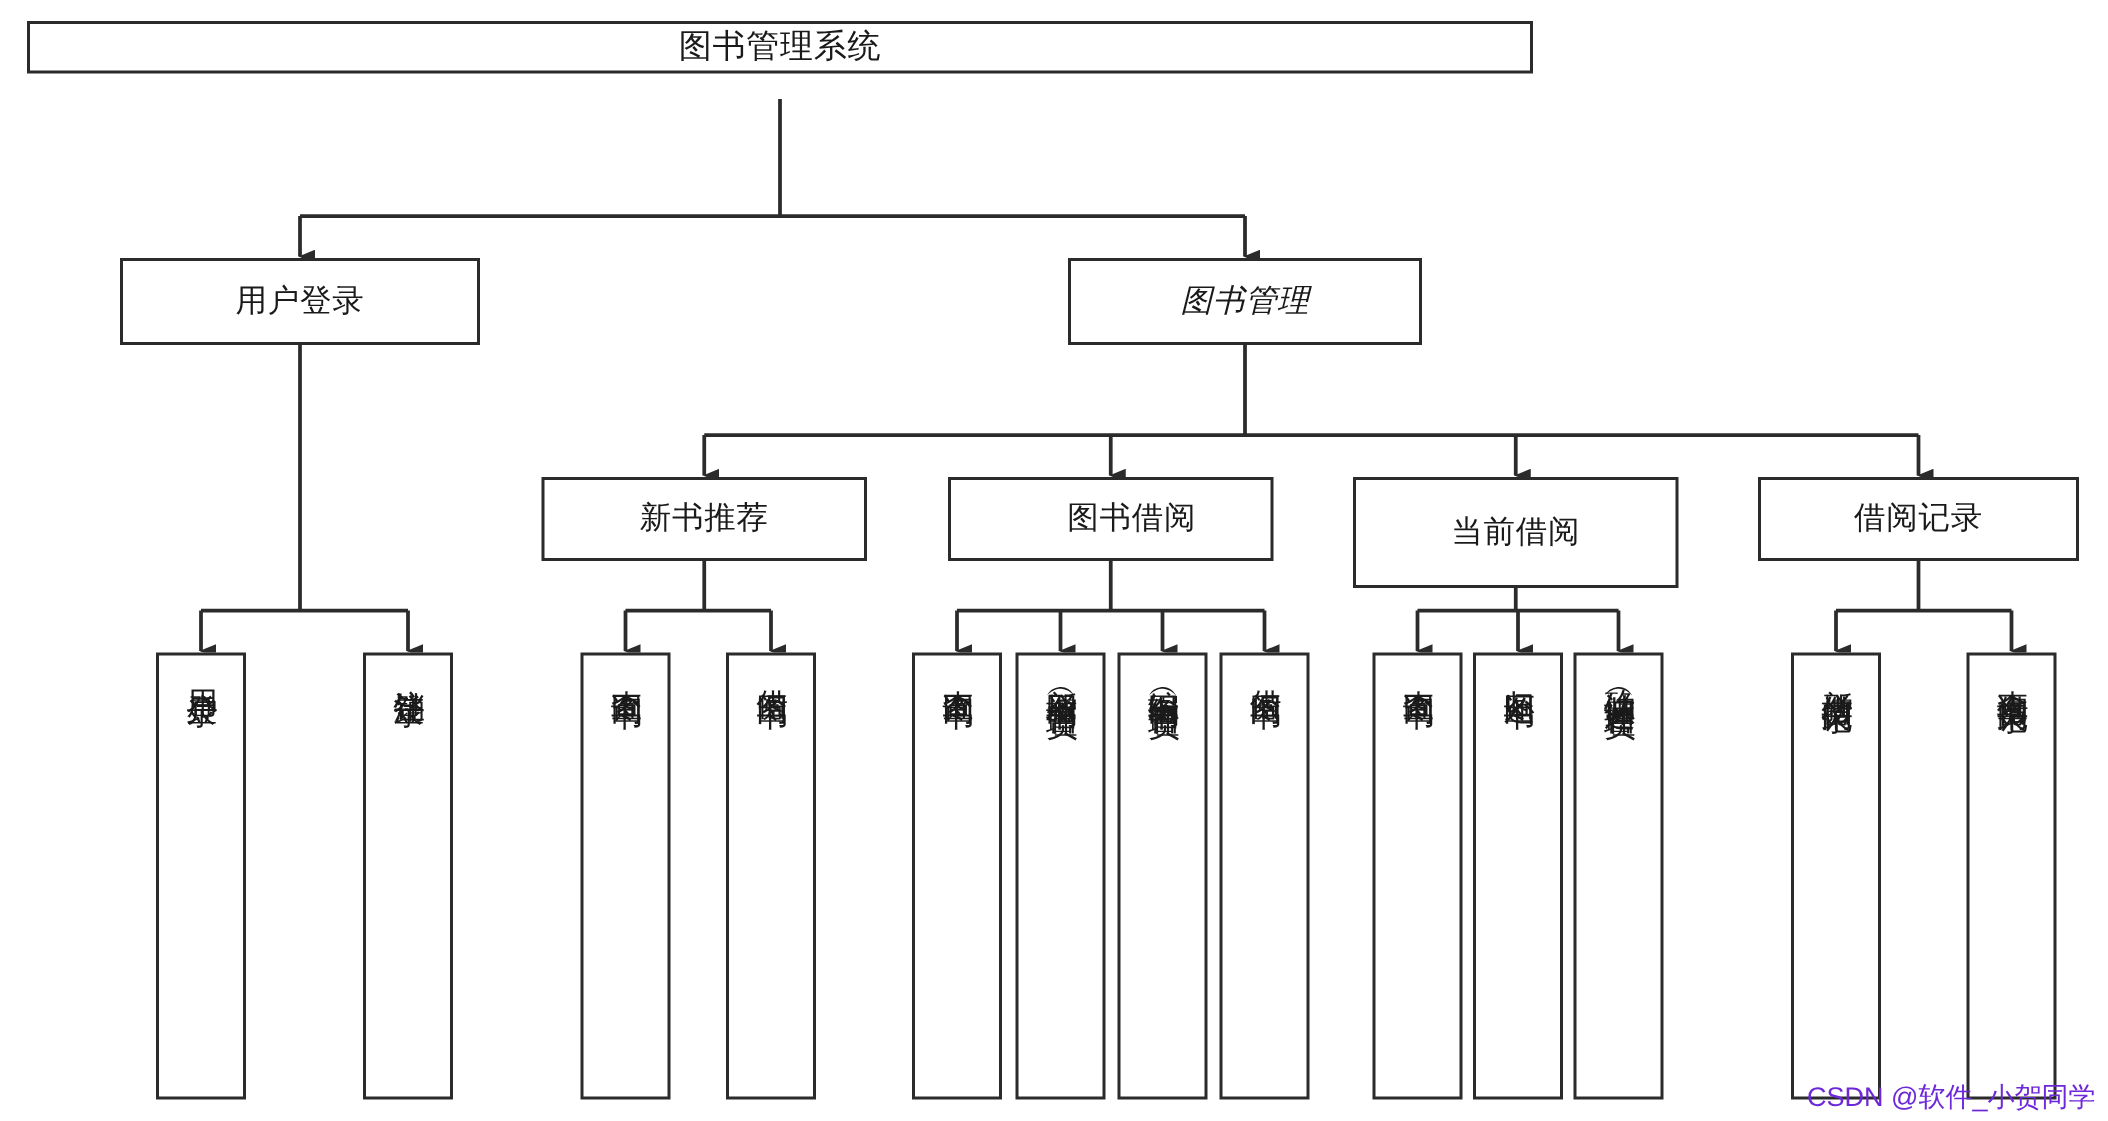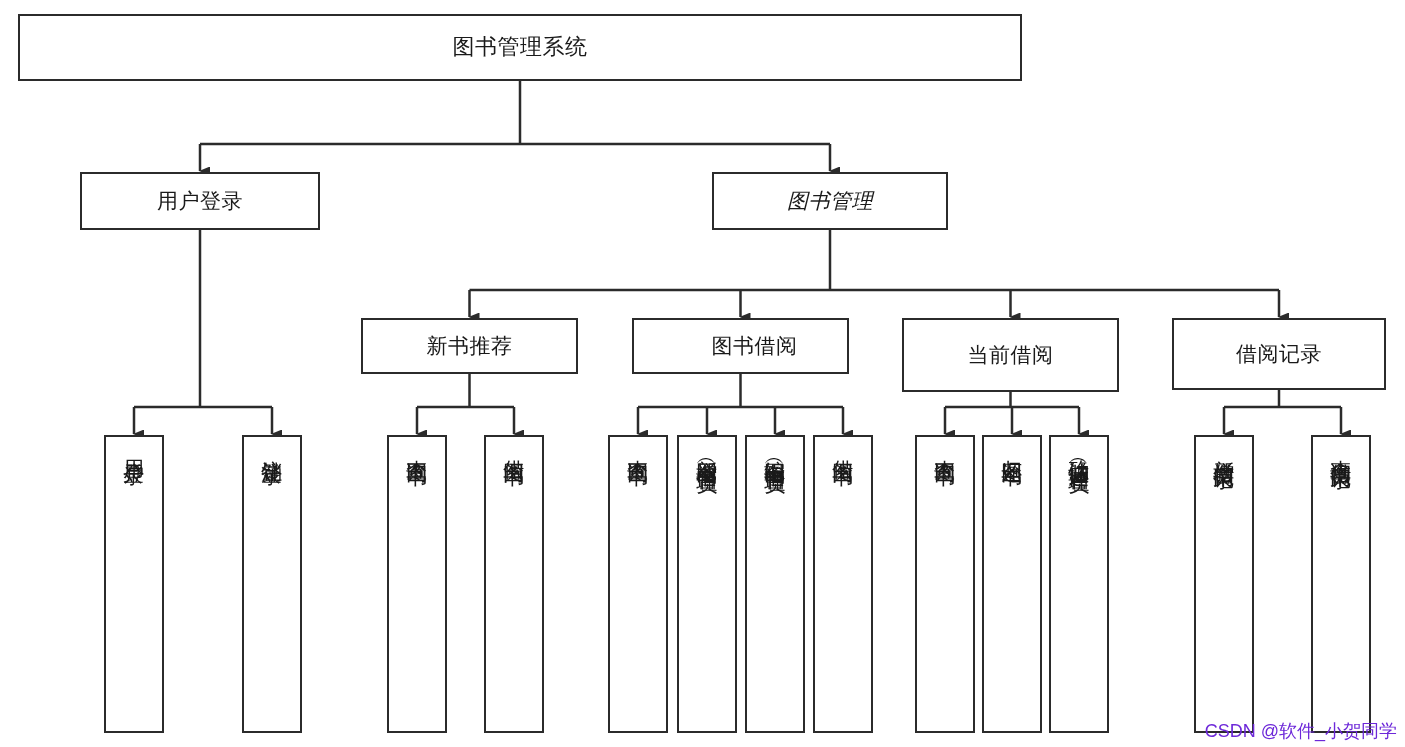--- a/index.html
+++ b/index.html
@@ -112,39 +112,39 @@
         <path d="M1012,407 L1012,434" marker-end="url(#arrowhead)"></path>
         <path d="M1079,407 L1079,434" marker-end="url(#arrowhead)"></path>
         <path d="M1279,374 L1279,407"></path>
         <path d="M1224,407 L1341,407"></path>
         <path d="M1224,407 L1224,434" marker-end="url(#arrowhead)"></path>
         <path d="M1341,407 L1341,434" marker-end="url(#arrowhead)"></path>
       </g>
   </svg>
 
   <div id="node-layer">
-      <div class="node horizontal root" style="left: 18px; top: 14px; width: 1004px; height: 67px;">
+      <div class="node horizontal root" style="left: 18px; top: 14px; width: 1004px; height: 35px;">
         <span class="node-label">图书管理系统</span>
       </div>
       <div class="node horizontal" style="left: 80px; top: 172px; width: 240px; height: 58px;">
         <span class="node-label">用户登录</span>
       </div>
       <div class="node horizontal" style="left: 712px; top: 172px; width: 236px; height: 58px; font-style: italic;">
         <span class="node-label">图书管理</span>
       </div>
       <div class="node horizontal" style="left: 361px; top: 318px; width: 217px; height: 56px;">
         <span class="node-label">新书推荐</span>
       </div>
       <div class="node horizontal" style="left: 632px; top: 318px; width: 217px; height: 56px; padding-left: 28px;">
         <span class="node-label">图书借阅</span>
       </div>
       <div class="node horizontal" style="left: 902px; top: 318px; width: 217px; height: 74px;">
         <span class="node-label">当前借阅</span>
       </div>
-      <div class="node horizontal" style="left: 1172px; top: 318px; width: 214px; height: 72px;">
+      <div class="node horizontal" style="left: 1172px; top: 318px; width: 214px; height: 56px;">
         <span class="node-label">借阅记录</span>
       </div>
       <div class="node vertical" style="left: 104px; top: 435px; width: 60px; height: 298px;">
         <span class="node-label">用户登录</span>
       </div>
       <div class="node vertical" style="left: 242px; top: 435px; width: 60px; height: 298px;">
         <span class="node-label">注销登录</span>
       </div>
       <div class="node vertical" style="left: 387px; top: 435px; width: 60px; height: 298px;">
         <span class="node-label">查询图书</span>

